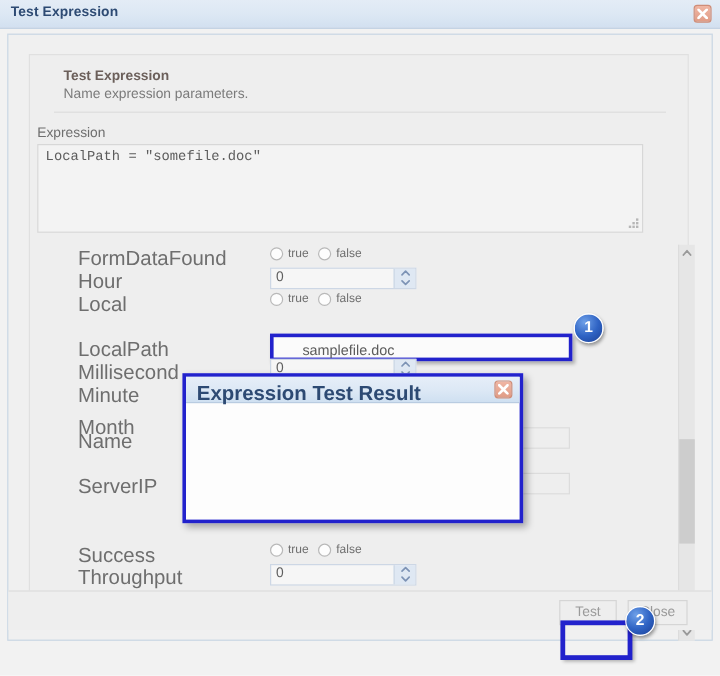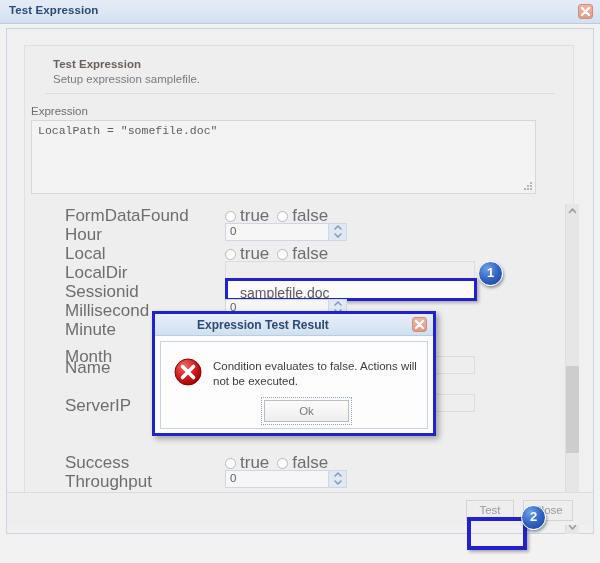--- a/index.html
+++ b/index.html
@@ -156,21 +156,21 @@
     display: inline-block;
     width: 11px; height: 11px;
     border-radius: 50%;
     border: 1px solid #b9b9b9;
     background: #fdfdfd;
     vertical-align: middle;
     box-sizing: border-box;
   }
   .rtext {
     display: inline-block;
-    font-size: 17px;
+    font-size: 10px;
     color: #6e6e6e;
     vertical-align: middle;
     margin: 0 8px 0 4px;
     font-family: "Liberation Sans", sans-serif;
   }
 
   
   .tinput {
     position: absolute;
     left: 194px; top: 0;
@@ -210,22 +210,22 @@
     position: absolute;
     left: 0px; top: 0px;
     width: 252px; height: 23px;
     border: 3px solid #2222cc;
     box-sizing: border-box;
     box-shadow: 2px 2px 3px rgba(0,0,0,.28);
     background: #fbfbfb;
   }
   #localpath-val {
     position: absolute;
-    left: 12px; top: 4px;
-    font-size: 14px;
+    left: 24px; top: 4px;
+    font-size: 12px;
     color: #5b5b5b;
   }
 
   
   #sbar {
     position: absolute;
     left: 540px; top: 158px;
     width: 14px; height: 330px;
     background: #e6e6e6;
     border-left: 1px solid #dcdcdc;
@@ -311,24 +311,23 @@
     position: absolute;
     left: 0; top: 0;
     width: 278px; height: 22px;
     background: linear-gradient(to bottom, #e6eef8 0%, #dce8f5 55%, #cfe0f1 100%);
     border-bottom: 1px solid #b9cce1;
     box-sizing: border-box;
   }
   #modal-title {
     position: absolute;
     left: 9px; top: 4px;
-    font-size: 12px;
+    font-size: 17px;
     font-weight: bold;
     color: #2d4a73;
-    margin-left: 33px;
   }
   #modal-body {
     position: absolute;
     left: 5px; top: 27px;
     width: 268px; height: 88px;
     background: #fdfdfd;
     border: 1px solid #c5d3e3;
     box-sizing: border-box;
   }
   #err-icon {
@@ -378,21 +377,21 @@
         <path d="M1 1 L8 8 M8 1 L1 8" stroke="#ffffff" stroke-width="2.2" stroke-linecap="round"></path>
       </svg>
     </div>
   </div>
 
   <div id="winbody">
 
     <div id="panel">
 
       <div id="hdr-title">Test Expression</div>
-      <div id="hdr-sub">Setup expression samplefile.</div>
+      <div id="hdr-sub">Name expression parameters.</div>
       <div id="hdr-rule"></div>
 
       <div id="expr-label">Expression</div>
       <div id="expr-box">
         <div id="expr-text">LocalPath = "somefile.doc"</div>
         <div id="expr-grip">
           <i style="left:6px;top:0"></i>
           <i style="left:3px;top:3px"></i>
             <i style="left:6px;top:3px"></i>
           <i style="left:0px;top:6px"></i>
@@ -417,26 +416,22 @@
                 <svg class="ar" width="10" height="7" viewBox="0 0 10 7" style="top:8px">
                   <path d="M2 2 L5 5 L8 2" stroke="#7d93b5" stroke-width="1.4" fill="none" stroke-linecap="round" stroke-linejoin="round"></path>
                 </svg>
               </div>
             </div>
           </div>
           <div class="row" style="top: 38px;">
             <div class="rlabel">Local</div>
             <div class="radiopair"><span class="radio"></span><span class="rtext">true</span><span class="radio"></span><span class="rtext">false</span></div>
           </div>
-          <div class="row" style="top: 57px;">
-            <div class="rlabel">LocalDir</div>
-            <div class="tinput"></div>
-          </div>
           <div class="row" style="top: 76px;">
-            <div class="rlabel">Sessionid</div>
+            <div class="rlabel">LocalPath</div>
             <div class="rfield" style="top: -2px;">
               <div id="localpath-hl">
                 <div id="localpath-val">samplefile.doc</div>
               </div>
             </div>
           </div>
           <div class="row" style="top: 95px; text-align: right;">
             <div class="rlabel">Millisecond</div>
             <div class="spin">
               <div class="sv">0</div>
@@ -533,34 +528,18 @@
 
   <div id="modal">
     <div id="modal-tbar">
       <div id="modal-title">Expression Test Result</div>
       <div class="win-close" style="right:6px;top:3px">
         <svg width="9" height="9" viewBox="0 0 9 9">
           <path d="M1 1 L8 8 M8 1 L1 8" stroke="#ffffff" stroke-width="2.2" stroke-linecap="round"></path>
         </svg>
       </div>
     </div>
-    <div id="modal-body">
-      <svg id="err-icon" viewBox="0 0 28 28">
-        <defs>
-          <radialGradient id="eg" cx="36%" cy="28%" r="78%">
-            <stop offset="0%" stop-color="#f06a6a"></stop>
-            <stop offset="55%" stop-color="#d41d1d"></stop>
-            <stop offset="100%" stop-color="#9c0000"></stop>
-          </radialGradient>
-        </defs>
-        <circle cx="14" cy="14" r="13" fill="url(#eg)" stroke="#8e0000" stroke-width="1"></circle>
-        <path d="M8.5 8.5 L19.5 19.5 M19.5 8.5 L8.5 19.5" stroke="#ffffff" stroke-width="3.6" stroke-linecap="round"></path>
-      </svg>
-      <div id="modal-msg">Condition evaluates to false. Actions will not be executed.</div>
-      <div id="ok-btn">Ok</div>
-      <div id="ok-focus"></div>
-    </div>
   </div>
 
   <div class="badge" id="badge1">1</div>
   <div class="badge" id="badge2">2</div>
 
 </div>
 
 </body></html>

